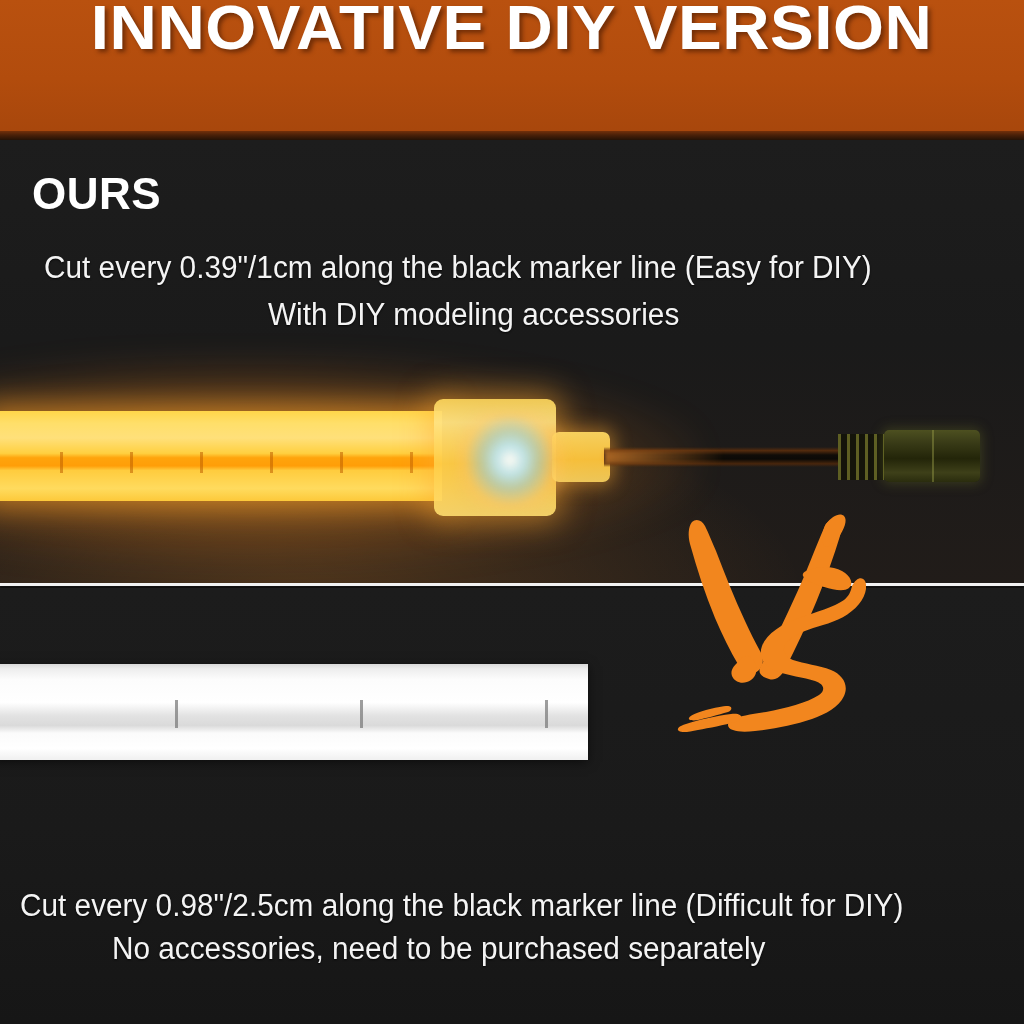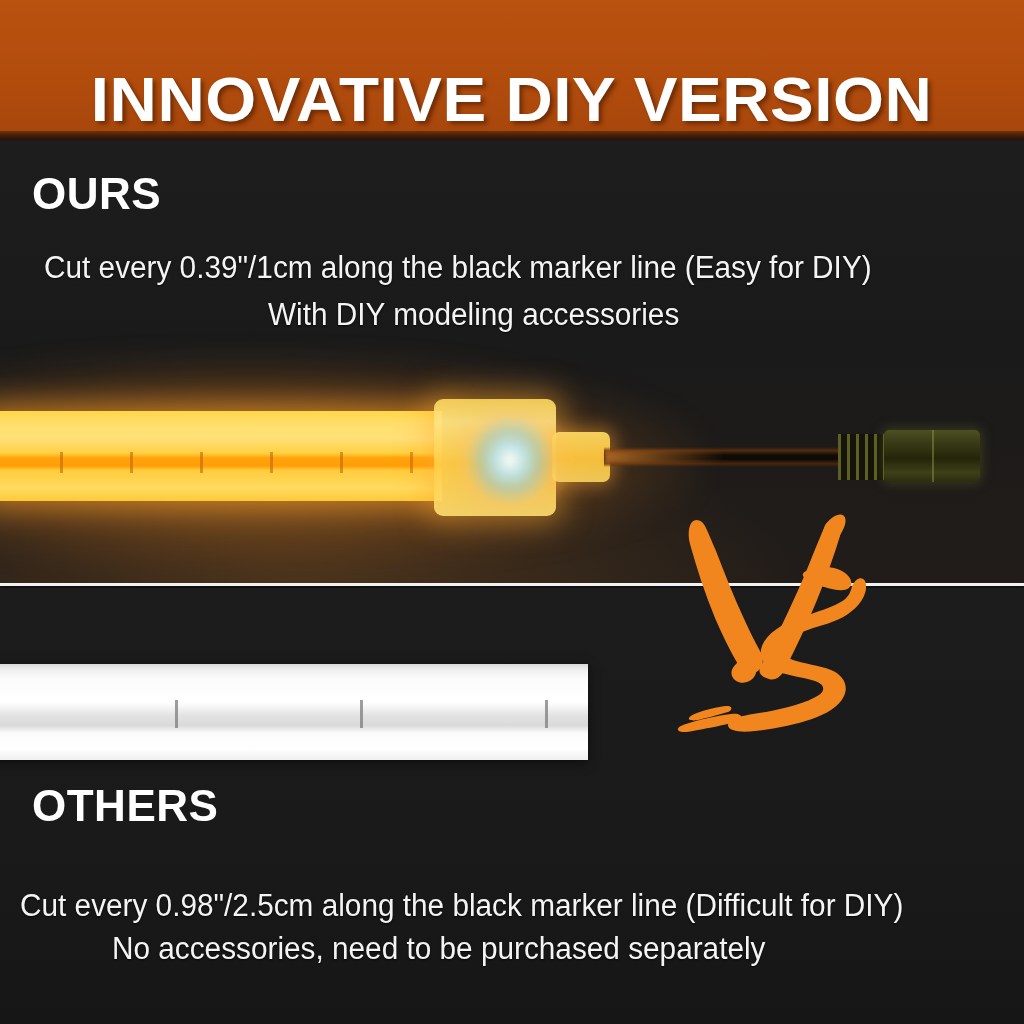--- a/index.html
+++ b/index.html
@@ -18,21 +18,21 @@
   }
 
   
   #banner {
     position: absolute;
     left: 0; top: 0;
     width: 1024px;
     height: 131px;
     background: linear-gradient(180deg, #b9510f 0%, #b24c0d 60%, #a8470c 100%);
     display: flex;
-    align-items: flex-end;
+    align-items: flex-start;
     justify-content: center;
   }
   #banner-shadow {
     position: absolute;
     left: 0; top: 131px;
     width: 1024px; height: 9px;
     background: linear-gradient(180deg, #73300a 0%, #4a2008 45%, #241206 100%);
   }
   #banner-title {
     color: #ffffff;
@@ -242,21 +242,20 @@
   <div id="dc-barrel"></div>
   <div id="dc-barrel-seam"></div>
 
   <div id="divider"></div>
 
   <div id="bottom-panel"></div>
 
   <div id="white-strip"></div>
   <div id="white-ticks"></div>
 
-  <div id="others-title" class="section-title">OTHERS</div>
 
   <div id="others-line1" class="copy-line">Cut every 0.98"/2.5cm along the black marker line (Difficult for DIY)</div>
 
   <div id="others-line2" class="copy-line">No accessories, need to be purchased separately</div>
 
   <svg id="vs-mark" viewBox="0 0 190 228" aria-hidden="true">
     <g fill="#f2861e">
 
       <path d="M16 14 C20 10 26 12 29 18 C33 26 36 34 40 43
                C49 66 58 90 69 113 C74 124 79 134 84 143

